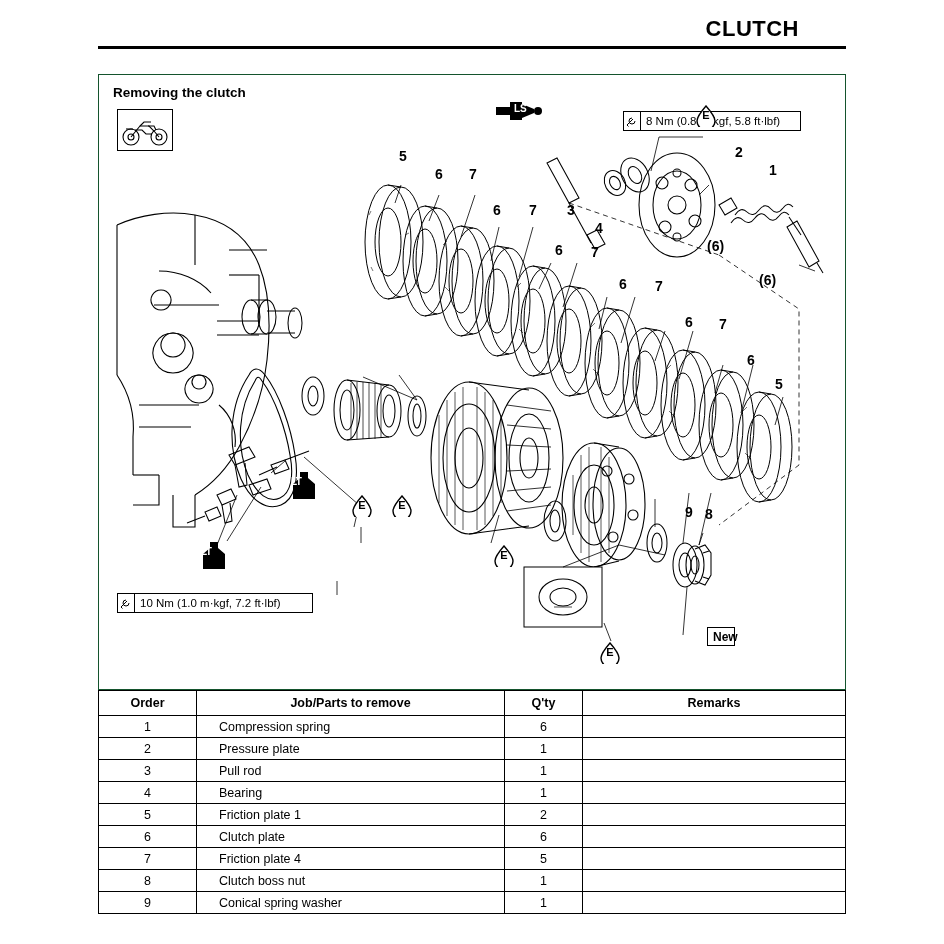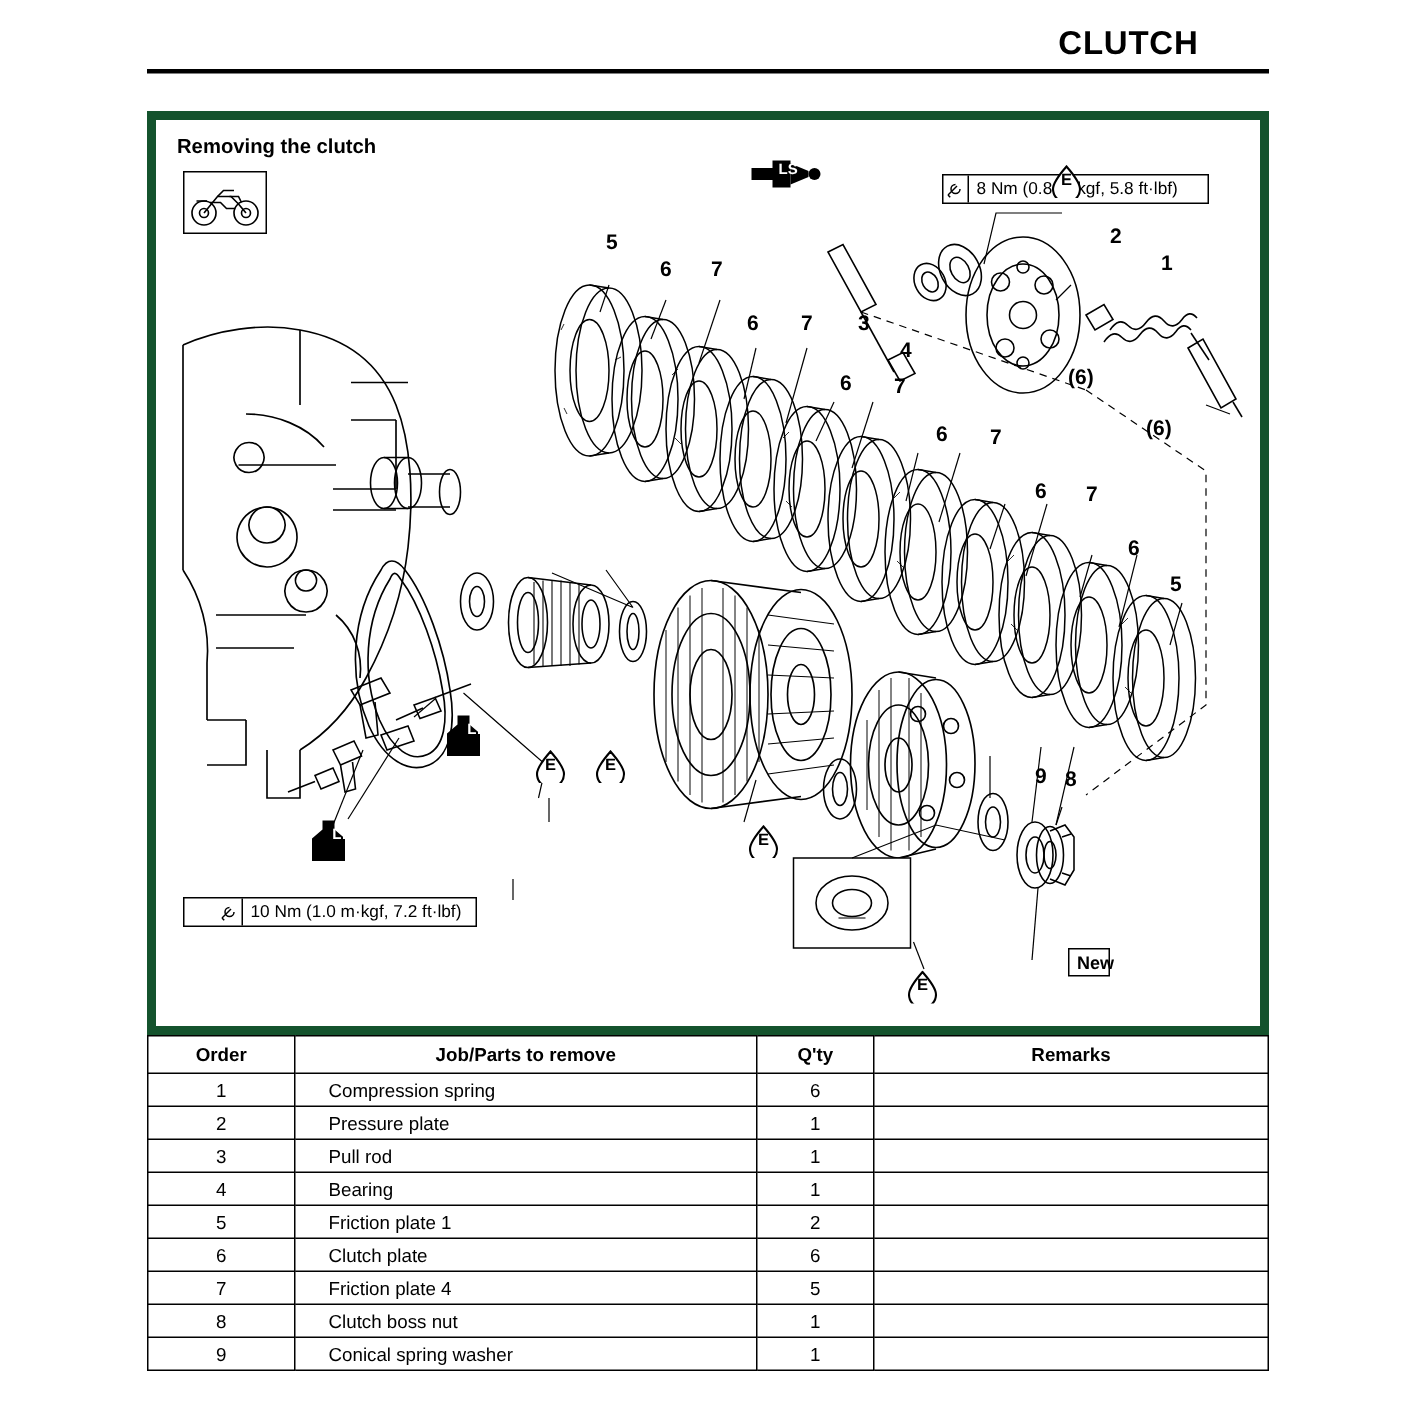--- a/index.html
+++ b/index.html
@@ -43,21 +43,21 @@
     top: 46px;
     border-top: 3px solid #000;
   }
   
   .frame {
     position: absolute;
     left: 98px;
     top: 74px;
     width: 748px;
     height: 616px;
-    border: 6px solid #14532d;
+    border: 1px solid #14532d;
     box-sizing: border-box;
   }
   .section-title {
     position: absolute;
     left: 14px;
     top: 10px;
     font-size: 13.5px;
     font-weight: bold;
   }
   
@@ -116,21 +116,21 @@
   .tag {
     position: absolute;
     width: 26px;
     height: 30px;
   }
   .tag .tagtxt {
     position: absolute;
     left: 0;
     top: 5px;
     width: 26px;
-    text-align: right;
+    text-align: left;
     font-size: 10px;
     font-weight: bold;
     color: #fff;
     letter-spacing: -0.5px;
   }
   .ls-tag {
     position: absolute;
     width: 52px;
     height: 22px;
   }
@@ -527,21 +527,21 @@
             <g stroke="#000" stroke-width="1" fill="none">
           <path d="M1 10 L7 4"></path>
               <path d="M6 3 a3 3 0 1 0 3 3"></path>
               <path d="M1 10 l1.5 1.5"></path>
             </g>
           </svg>
       </span>
       <span>8 Nm (0.8 m·kgf, 5.8 ft·lbf)</span>
     </div>
 
-    <div class="torque" style="left:18px; top:518px; width:196px;padding-left:22px;">
+    <div class="torque" style="left:18px; top:518px; width:196px;">
       <span class="wrench">
         <svg width="12" height="12" viewBox="0 0 12 12">
             <g stroke="#000" stroke-width="1" fill="none">
           <path d="M1 10 L7 4"></path>
               <path d="M6 3 a3 3 0 1 0 3 3"></path>
               <path d="M1 10 l1.5 1.5"></path>
             </g>
           </svg>
       </span>
       <span>10 Nm (1.0 m·kgf, 7.2 ft·lbf)</span>

